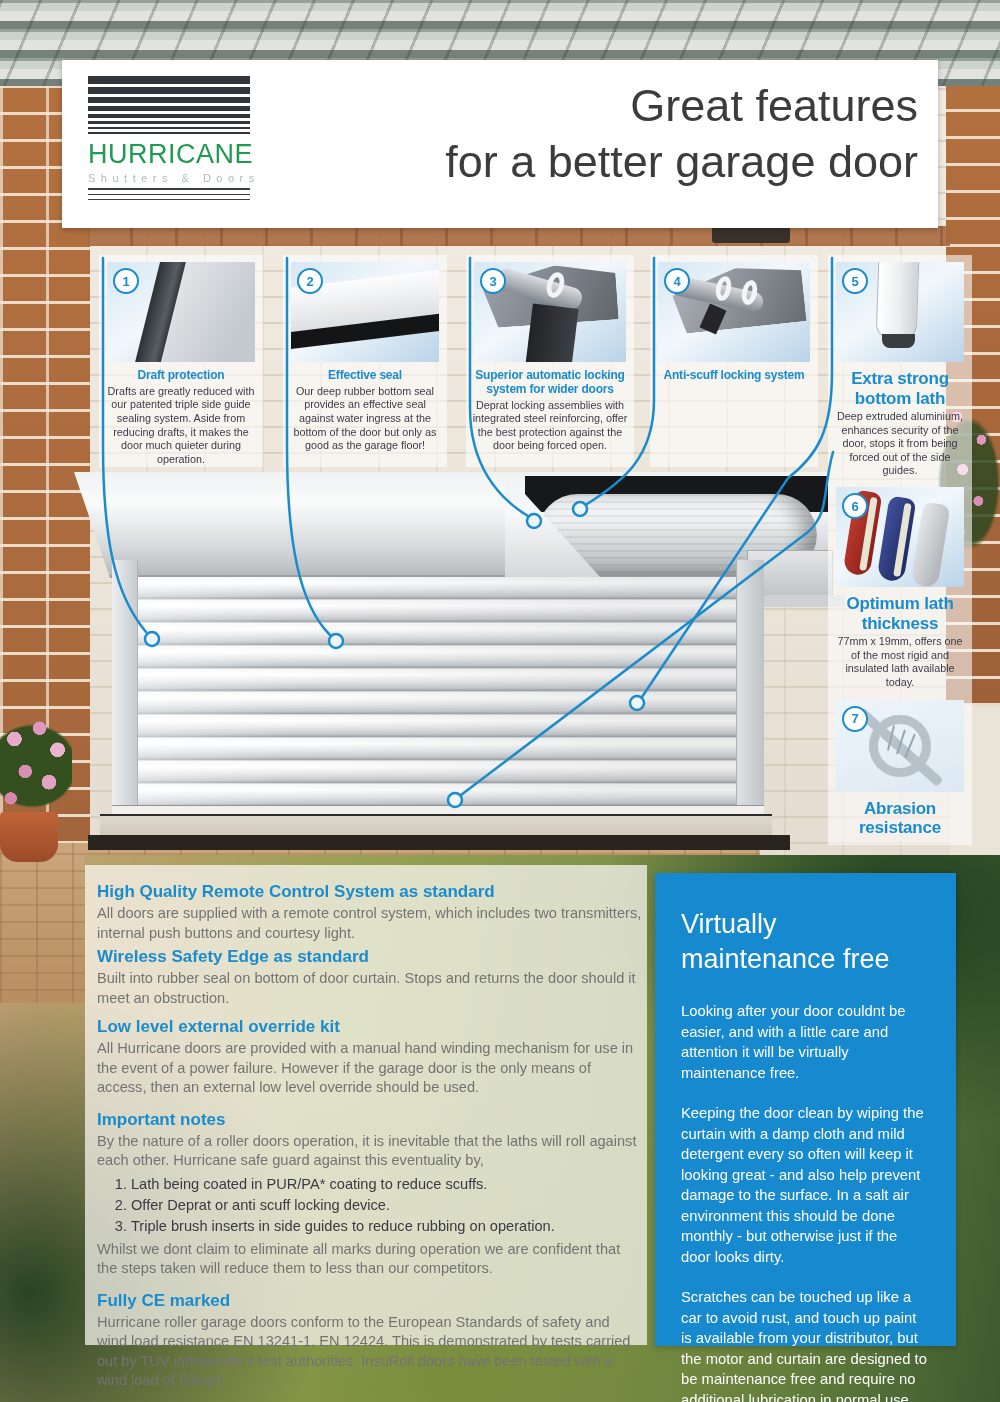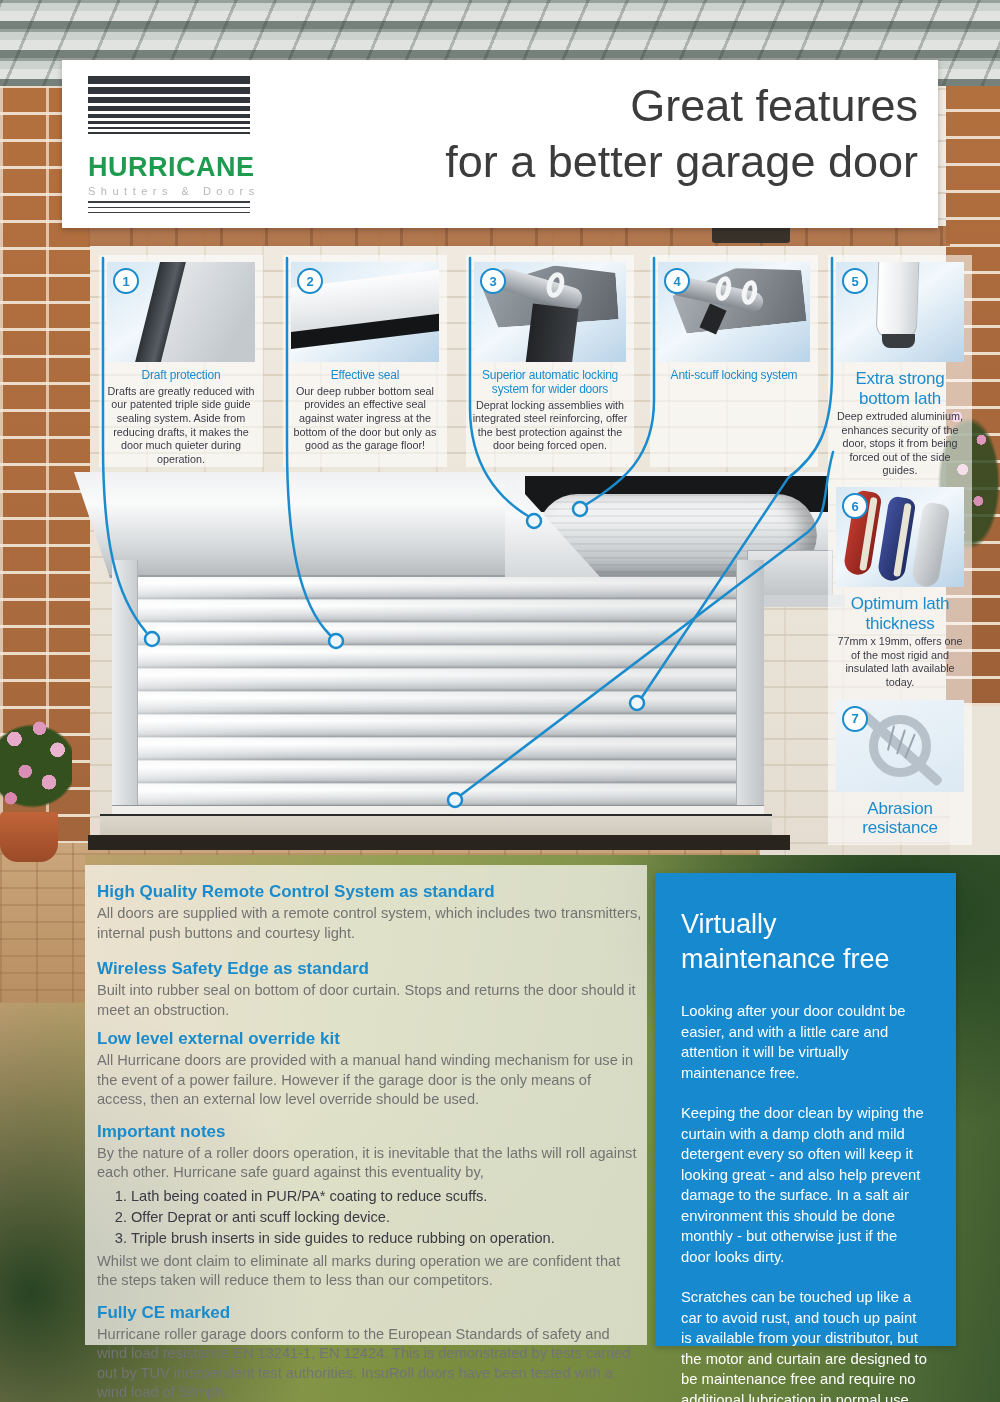--- a/index.html
+++ b/index.html
@@ -103,39 +103,39 @@
   .bottom-lath { position:absolute; left:112px; top:805px; width:652px; height:10px; background:#f1f0ec; border-top:1px solid #8f9497; }
   .bottom-bar { position:absolute; left:100px; top:814px; width:672px; height:22px;
     background:linear-gradient(180deg,#ddd8cd,#cfc9bc); border-top:2px solid #2c2c2c; }
   .rubber-seal { position:absolute; left:88px; top:835px; width:702px; height:15px; background:#29241d; }
 
   
   .header-card { position:absolute; left:62px; top:60px; width:876px; height:168px; background:#fff;
     box-shadow:0 2px 6px rgba(0,0,0,.25); z-index:6; }
   .logo { position:absolute; left:26px; top:16px; width:162px; }
   .logo .stripe { background:#32363a; margin-bottom:3px; }
-  .logo-name { font-size:27px; font-weight:700; color:#1f9b50; letter-spacing:.5px; margin-top:18px; }
+  .logo-name { font-size:27px; font-weight:400; color:#1f9b50; letter-spacing:.5px; margin-top:5px; }
   .logo-tagline { font-size:11px; color:#b4b8ba; letter-spacing:5.5px; margin-top:2px; white-space:nowrap; }
   .logo .thinline { background:#3a3e42; margin-top:4px; }
   .header-title { position:absolute; left:260px; right:20px; top:18px; text-align:right;
     font-size:45px; line-height:1.24; font-weight:300; color:#3c3c3c; }
 
   
   .col { position:absolute; top:255px; background:rgba(255,255,255,.58); z-index:4; }
   .col-1 { left:99px;  width:164px; height:212px; }
   .col-2 { left:283px; width:164px; height:212px; }
   .col-3 { left:466px; width:168px; height:212px; }
   .col-4 { left:650px; width:168px; height:212px; }
   .col-5 { left:828px; width:144px; height:590px; }
   .thumb { position:relative; margin:7px 8px 0 8px; height:100px; overflow:hidden;
     background:linear-gradient(145deg,#d6e7f4 0%,#f2f8fc 45%,#b9d3e8 100%); }
   .badge { position:absolute; left:6px; top:6px; width:26px; height:26px; border-radius:50%;
     background:#fff; border:2px solid #1a8ccd; color:#1a8ccd; font-weight:700; font-size:13px;
     display:flex; align-items:center; justify-content:center; z-index:2; }
-  .card-head { margin:7px 4px 2px 4px; text-align:center; font-weight:400; font-size:12px;
+  .card-head { margin:7px 4px 2px 4px; text-align:center; font-weight:700; font-size:12px;
     line-height:1.15; color:#1a8ccd; letter-spacing:-.2px; }
   .col-5 .card-head { font-size:17px; }
   .card-body { margin:0 5px; text-align:center; font-size:10.8px; line-height:13.6px; color:#3b3b47; }
   
   .art { position:absolute; }
   .a1-panel { left:34%; top:-14%; width:80%; height:128%; transform:rotate(14deg);
     background:linear-gradient(105deg,#eaedef 0%,#c4c9ce 70%); }
   .a1-bar { left:28%; top:-16%; width:17%; height:132%; transform:rotate(14deg);
     background:linear-gradient(90deg,#2c3135,#575d63 70%,#33383c); }
   .a2-panel { left:-12%; top:16%; width:135%; height:52%; transform:rotate(-7deg);
@@ -334,21 +334,21 @@
       <div class="art a7-s s3"></div>
       <div class="badge">7</div>
     </div>
     <div class="card-head">Abrasion resistance</div>
   </div>
 
   <div class="left-text">
     <div class="sec-head">High Quality Remote Control System as standard</div>
     <div class="sec-body">All doors are supplied with a remote control system, which includes two transmitters, internal push buttons and courtesy light.</div>
 
-    <div class="sec-head" style="margin-top:16px">Wireless Safety Edge as standard</div>
+    <div class="sec-head" style="margin-top:4px">Wireless Safety Edge as standard</div>
     <div class="sec-body">Built into rubber seal on bottom of door curtain. Stops and returns the door should it meet an obstruction.</div>
 
     <div class="sec-head">Low level external override kit</div>
     <div class="sec-body">All Hurricane doors are provided with a manual hand winding mechanism for use in the event of a power failure. However if the garage door is the only means of access, then an external low level override should be used.</div>
 
     <div class="sec-head" style="margin-top:12px">Important notes</div>
     <div class="sec-body">By the nature of a roller doors operation, it is inevitable that the laths will roll against each other. Hurricane safe guard against this eventuality by,</div>
     <ol class="notes-list">
       <li>Lath being coated in PUR/PA* coating to reduce scuffs.</li>
       <li>Offer Deprat or anti scuff locking device.</li>

